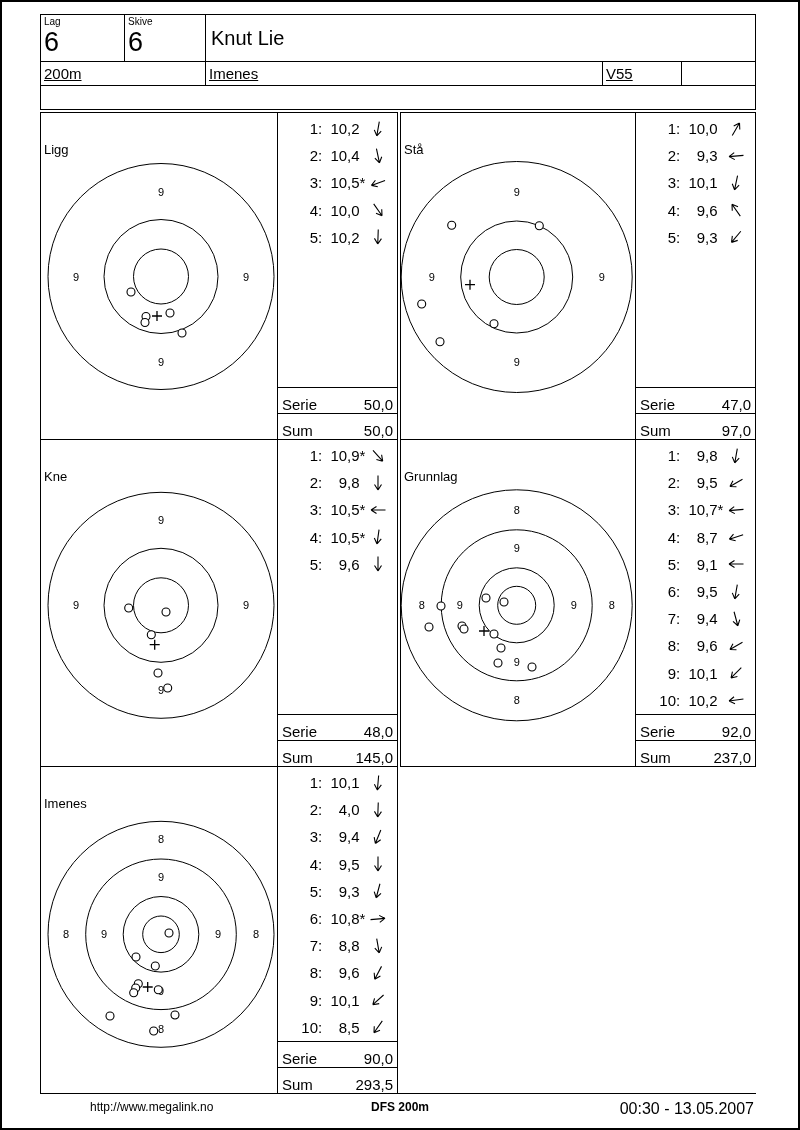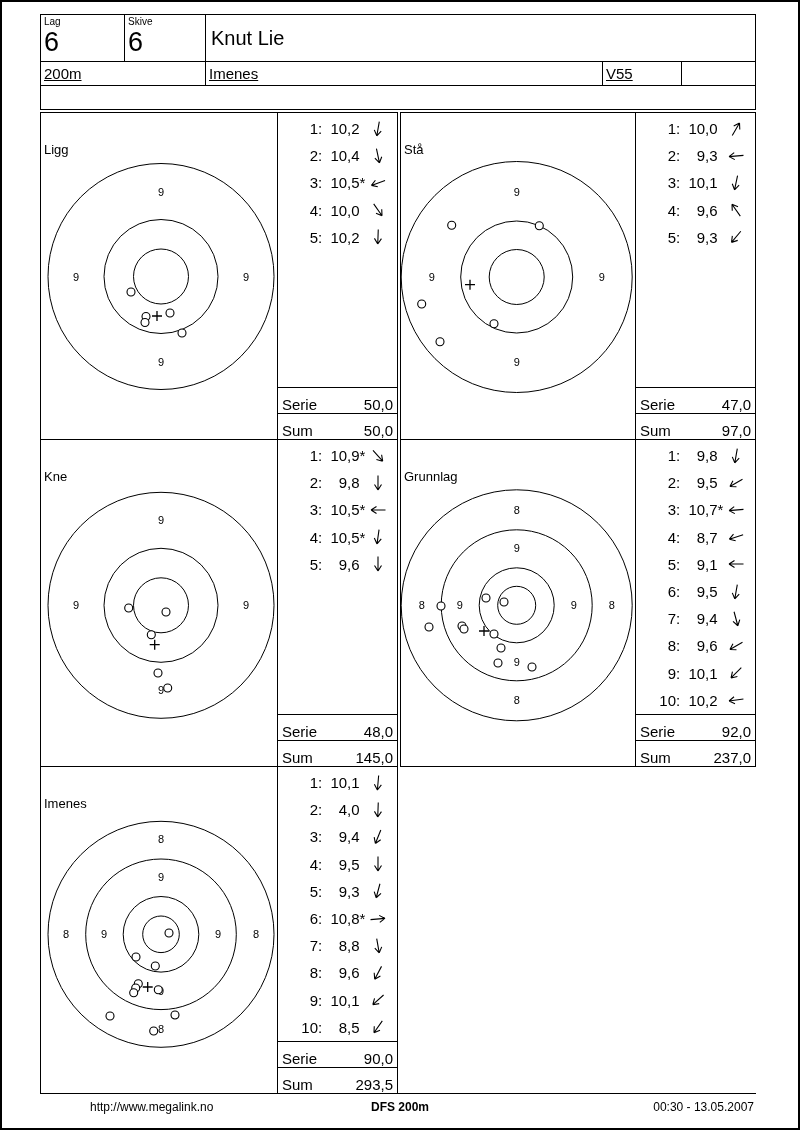--- a/index.html
+++ b/index.html
@@ -44,21 +44,21 @@
   .sh-idx{width:28px;text-align:right;}
   .sh-val{width:40px;text-align:right;}
   .sh-star{width:9px;}
   .sh-arrow{margin-left:auto;margin-right:9px;width:20px;height:20px;display:flex;align-items:center;justify-content:center;}
   .sh-arrow svg{transform-origin:center;}
   .score-row{height:26px;box-sizing:border-box;border-top:1px solid #000;display:flex;align-items:flex-end;justify-content:space-between;padding:0 4px;font-size:15px;}
   .bottom-line{position:absolute;left:38px;top:1091px;width:716px;height:0;border-top:1px solid #000;}
   
   .footer-left{position:absolute;left:40px;top:1098px;font-size:12px;padding-left:48px;}
   .footer-center{position:absolute;left:0;right:0;top:1098px;text-align:center;font-size:12px;font-weight:bold;}
-  .footer-right{position:absolute;right:44px;top:1098px;font-size:12px;}
+  .footer-right{position:absolute;right:44px;top:1098px;font-size:16px;}
 </style>
 </head>
 <body>
 
 <div class="page">
 
   <div class="hdr">
     <div class="hrow hrowA">
       <div class="hc lagc">
         <span class="hdr-small">Lag</span>

